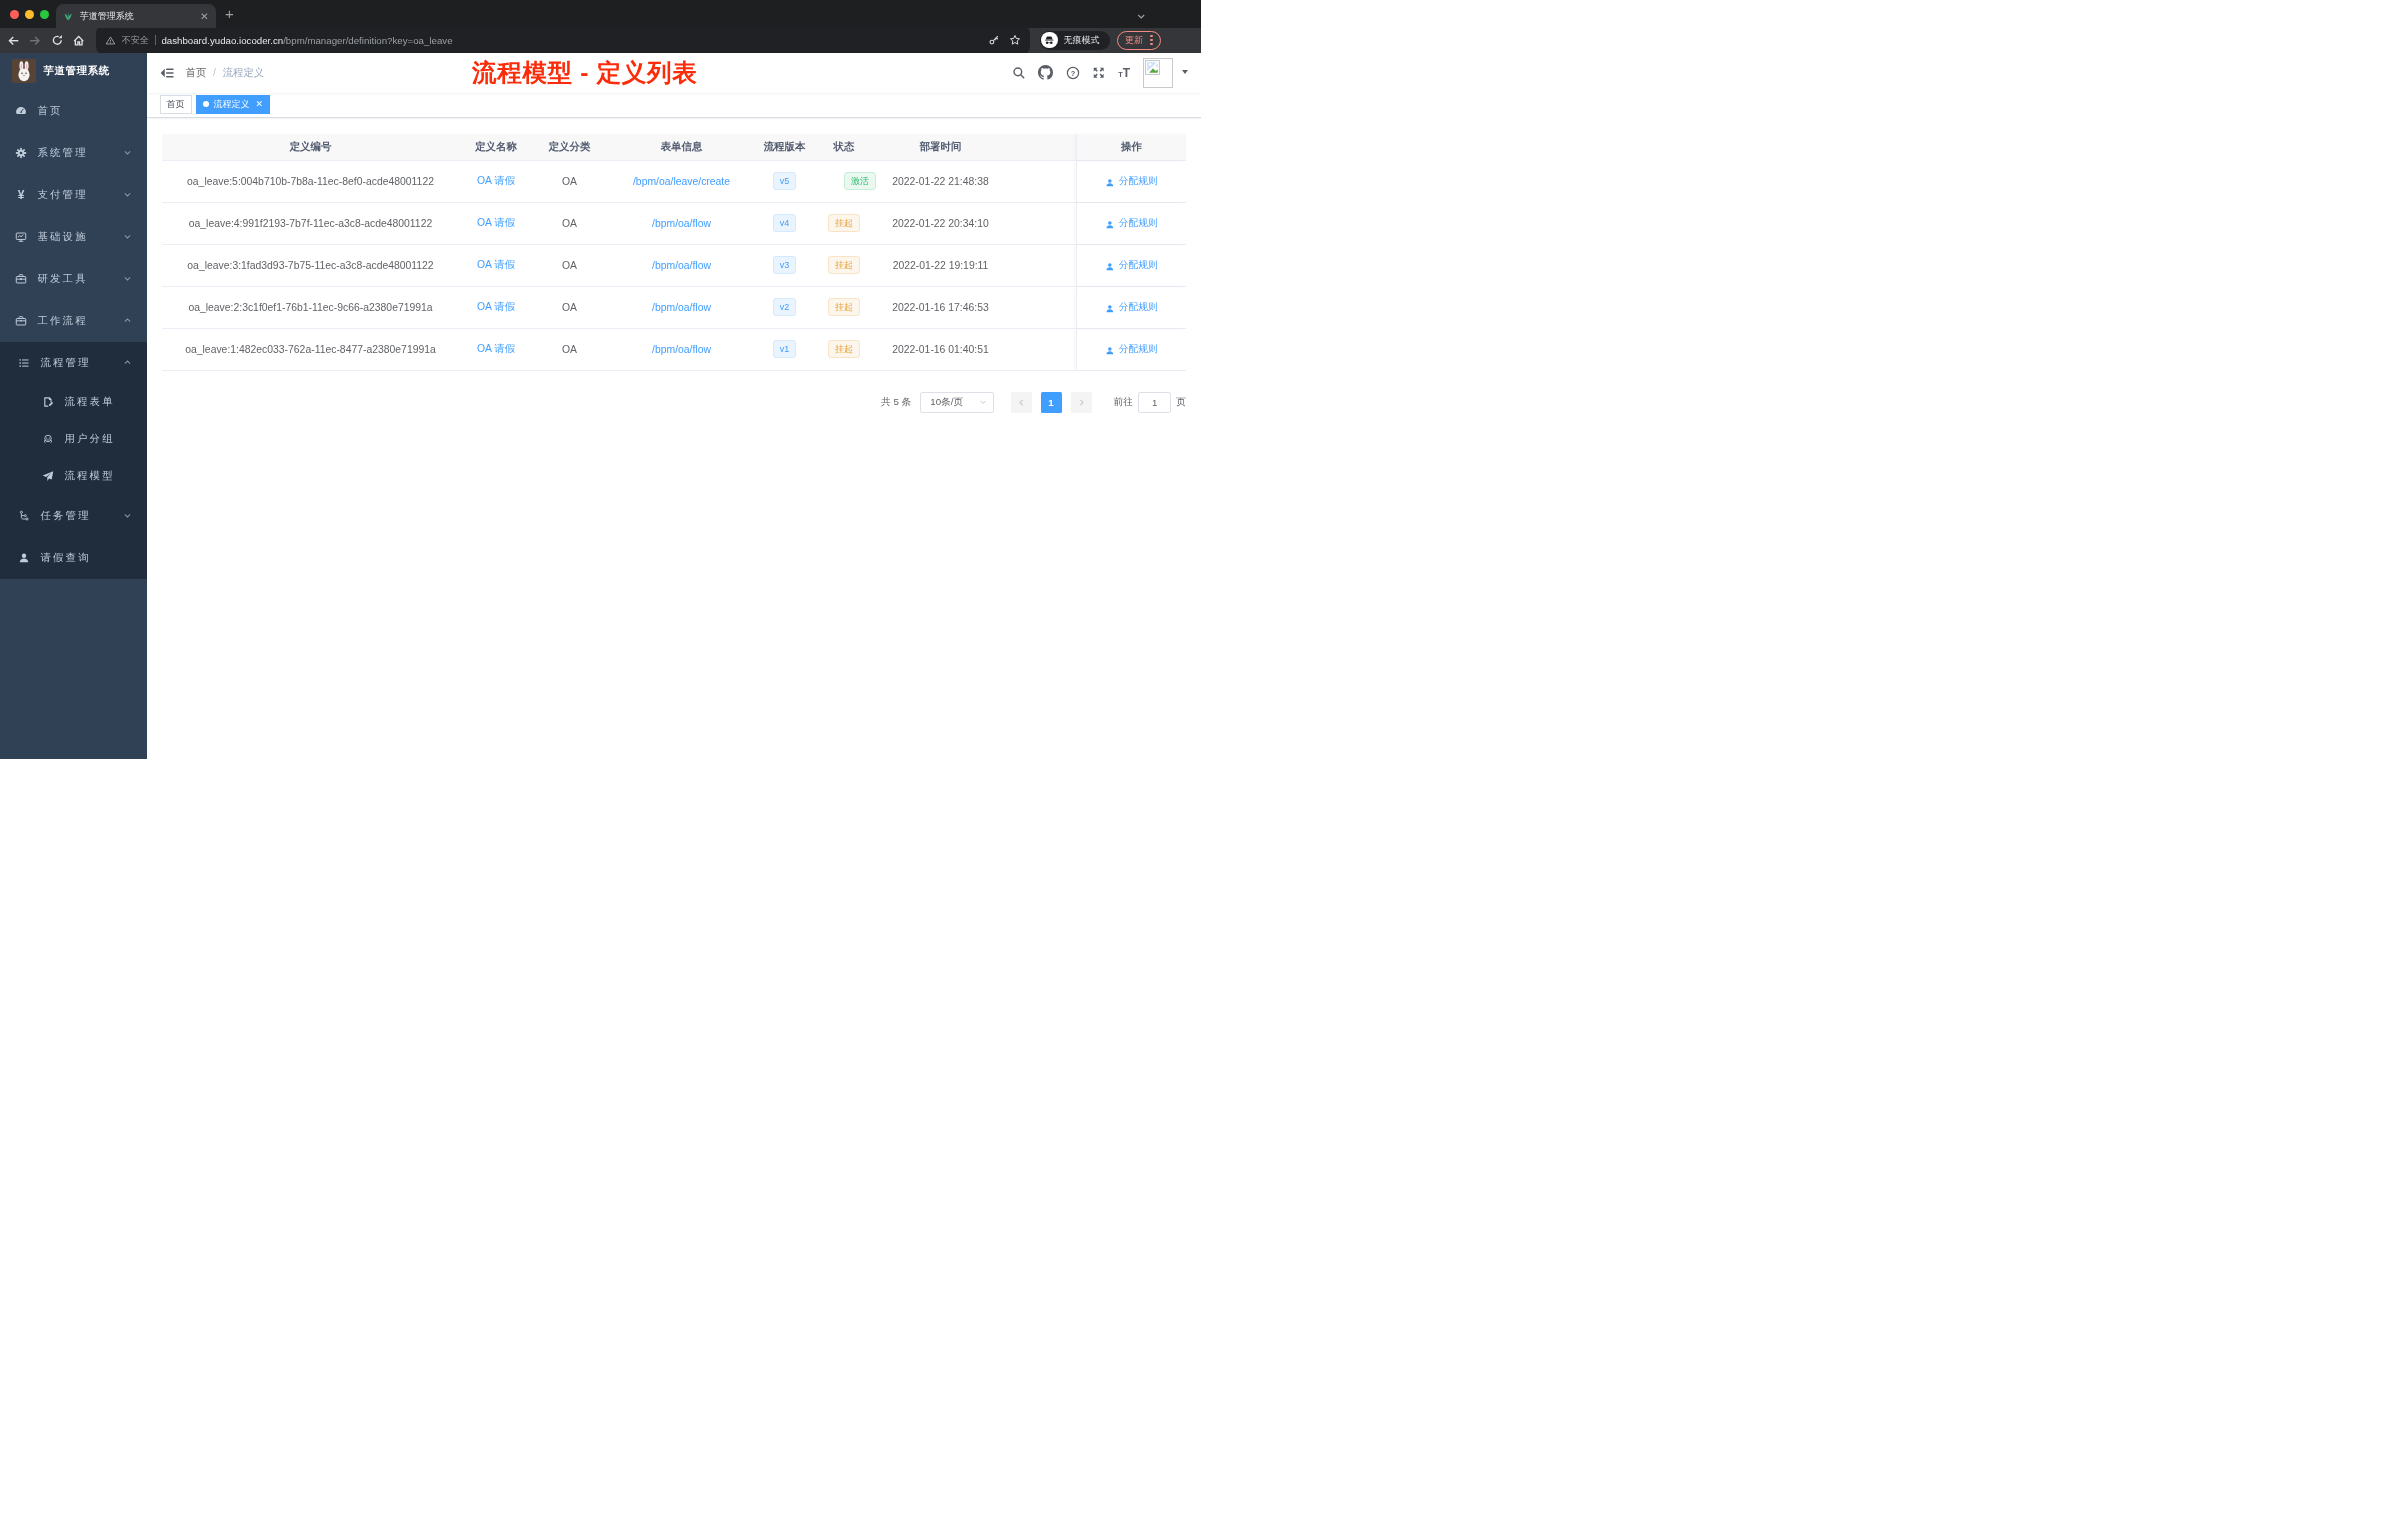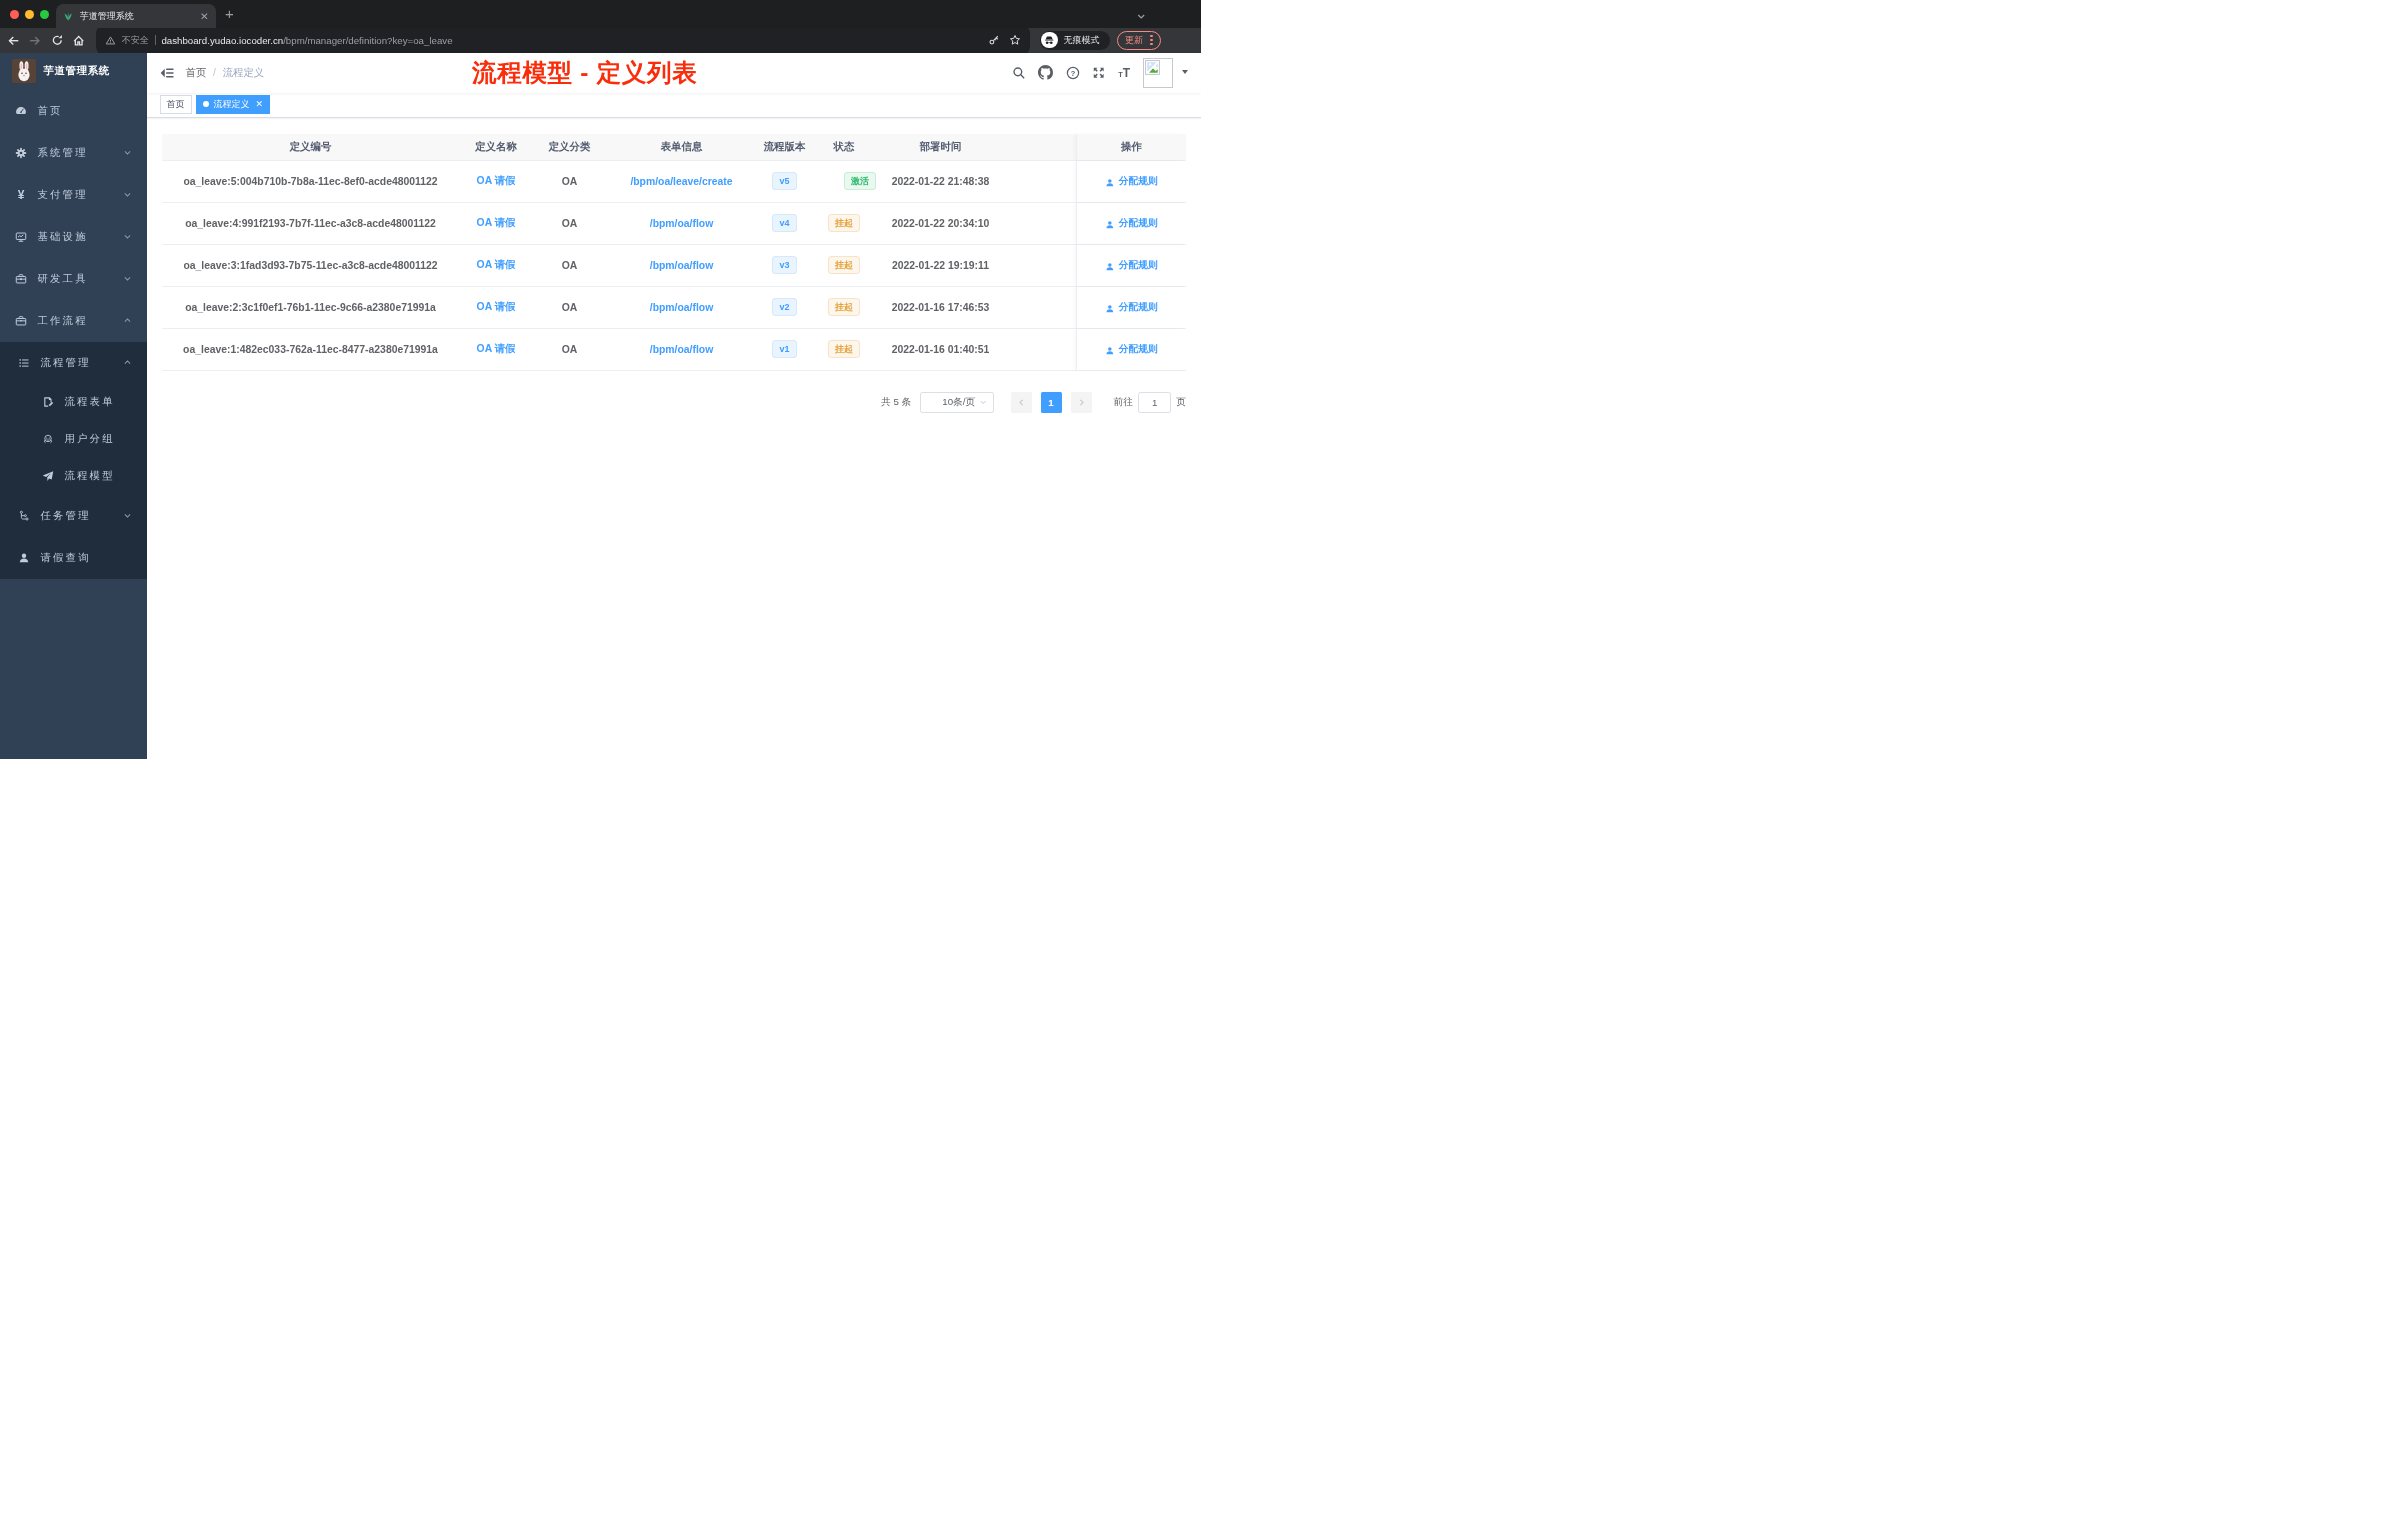--- a/index.html
+++ b/index.html
@@ -61,37 +61,37 @@
 
 .tags-view { height:25px; background:#fff; border-bottom:0.7px solid #d8dce5; box-shadow:0 0.7px 2.2px 0 rgba(0,0,0,.10); display:flex; align-items:center; gap:4.5px; padding-left:12.6px; position:relative; z-index:1; }
 .tv-tag { height:19.3px; border:0.7px solid #d8dce5; background:#fff; color:#495060; font-size:9px; display:flex; align-items:center; padding:0 6px; gap:4.5px; cursor:pointer; }
 .tv-tag.active { background:#409eff; border-color:#409eff; color:#fff; }
 .tv-dot { width:6px; height:6px; border-radius:50%; background:#fff; }
 .tv-close { font-size:9px; margin-left:1.5px; }
 
 
 .app-main { flex:1; padding:16.3px 15px 0; overflow:hidden; }
 .table { font-size:10.4px; color:#606266; }
-.t-row { display:flex; align-items:stretch; height:42px; border-bottom:0.7px solid #ebeef5; background:#fff;font-weight:bold; }
+.t-row { display:flex; align-items:stretch; height:42px; border-bottom:0.7px solid #ebeef5; background:#fff; }
 .t-row.t-head { height:27px; background:#f8f8f9; color:#515a6e; font-weight:700; }
 .cell { text-align:center; flex-shrink:0; display:flex; align-items:center; justify-content:center; }
 .c1{width:297px}.c2{width:74px}.c3{width:73px}.c4{width:151px}.c5{width:55px}.c6{width:64px}.c7{width:129px}
 .cf{flex:1}
 .c8{width:110px; border-left:0.7px solid #ebeef5; box-shadow:-2.2px 0 3.7px rgba(0,0,0,.03);}
 .link { color:#409eff; text-decoration:none; cursor:pointer; }
 .action-link { display:inline-flex; align-items:flex-end; gap:3.7px; font-size:9.7px; }
 .tag { display:inline-block; height:18px; line-height:16.3px; padding:0 6px; border-radius:3px; font-size:9px; border:0.7px solid transparent; }
 .tag-version { background:#e9f4ff; border-color:#d3e9fc; color:#409eff; }
 .tag-success { background:#eaf9f0; border-color:#c9eed8; color:#2bb96b;margin-left:32px; }
 .tag-warning { background:#fdf6ec; border-color:#f8e3c5; color:#e6a23c; }
 
 
 .pagination { display:flex; align-items:center; justify-content:flex-end; margin-top:21px; font-size:9.7px; color:#606266; }
 .pg-total { margin-right:9px; }
-.pg-select { width:74px; height:21px; border:0.7px solid #dcdfe6; border-radius:2.2px; display:flex; align-items:center; justify-content:space-between; padding:0 6px 0 21px; color:#606266; cursor:pointer; }
+.pg-select { width:74px; height:21px; border:0.7px solid #dcdfe6; border-radius:2.2px; display:flex; align-items:center; justify-content:space-between; padding:0 6px 0 9px; color:#606266; cursor:pointer; }
 .pg-btn { width:21px; height:21px; background:#f4f4f5; border-radius:1.5px; display:flex; align-items:center; justify-content:center; cursor:pointer; }
 .pg-btn.prev { margin-left:16.3px; }
 .pg-btn.next { margin-left:9px; }
 .pg-page { width:21px; height:21px; background:#409eff; color:#fff; border-radius:1.5px; display:flex; align-items:center; justify-content:center; font-weight:700; margin-left:9px; cursor:pointer; }
 .pg-goto { margin-left:22px; display:flex; align-items:center; }
 .pg-goto input { width:33px; height:21px; border:0.7px solid #dcdfe6; border-radius:2.2px; text-align:center; color:#606266; font-size:9.7px; margin:0 5.2px; font-family:inherit; }
 </style>
 </head>
 <body>
 

